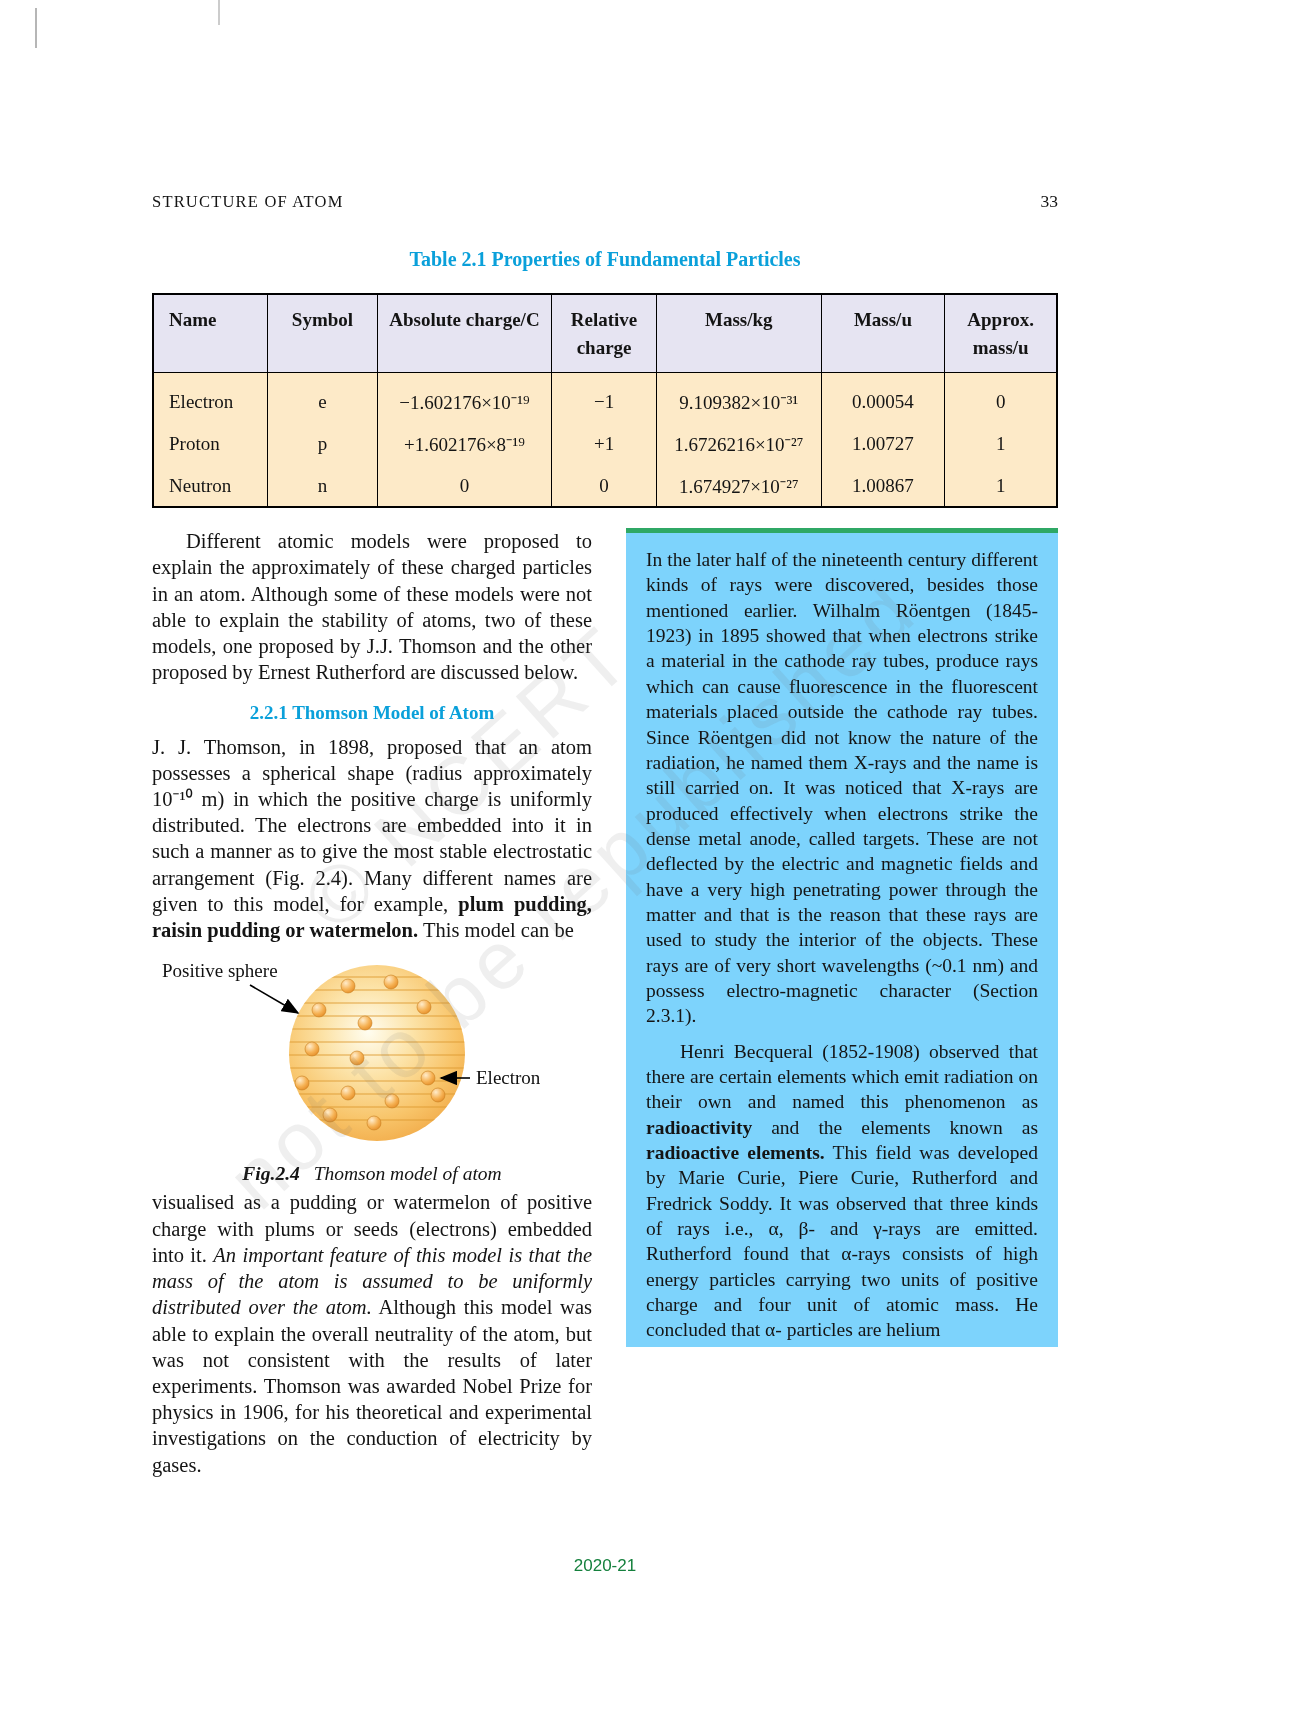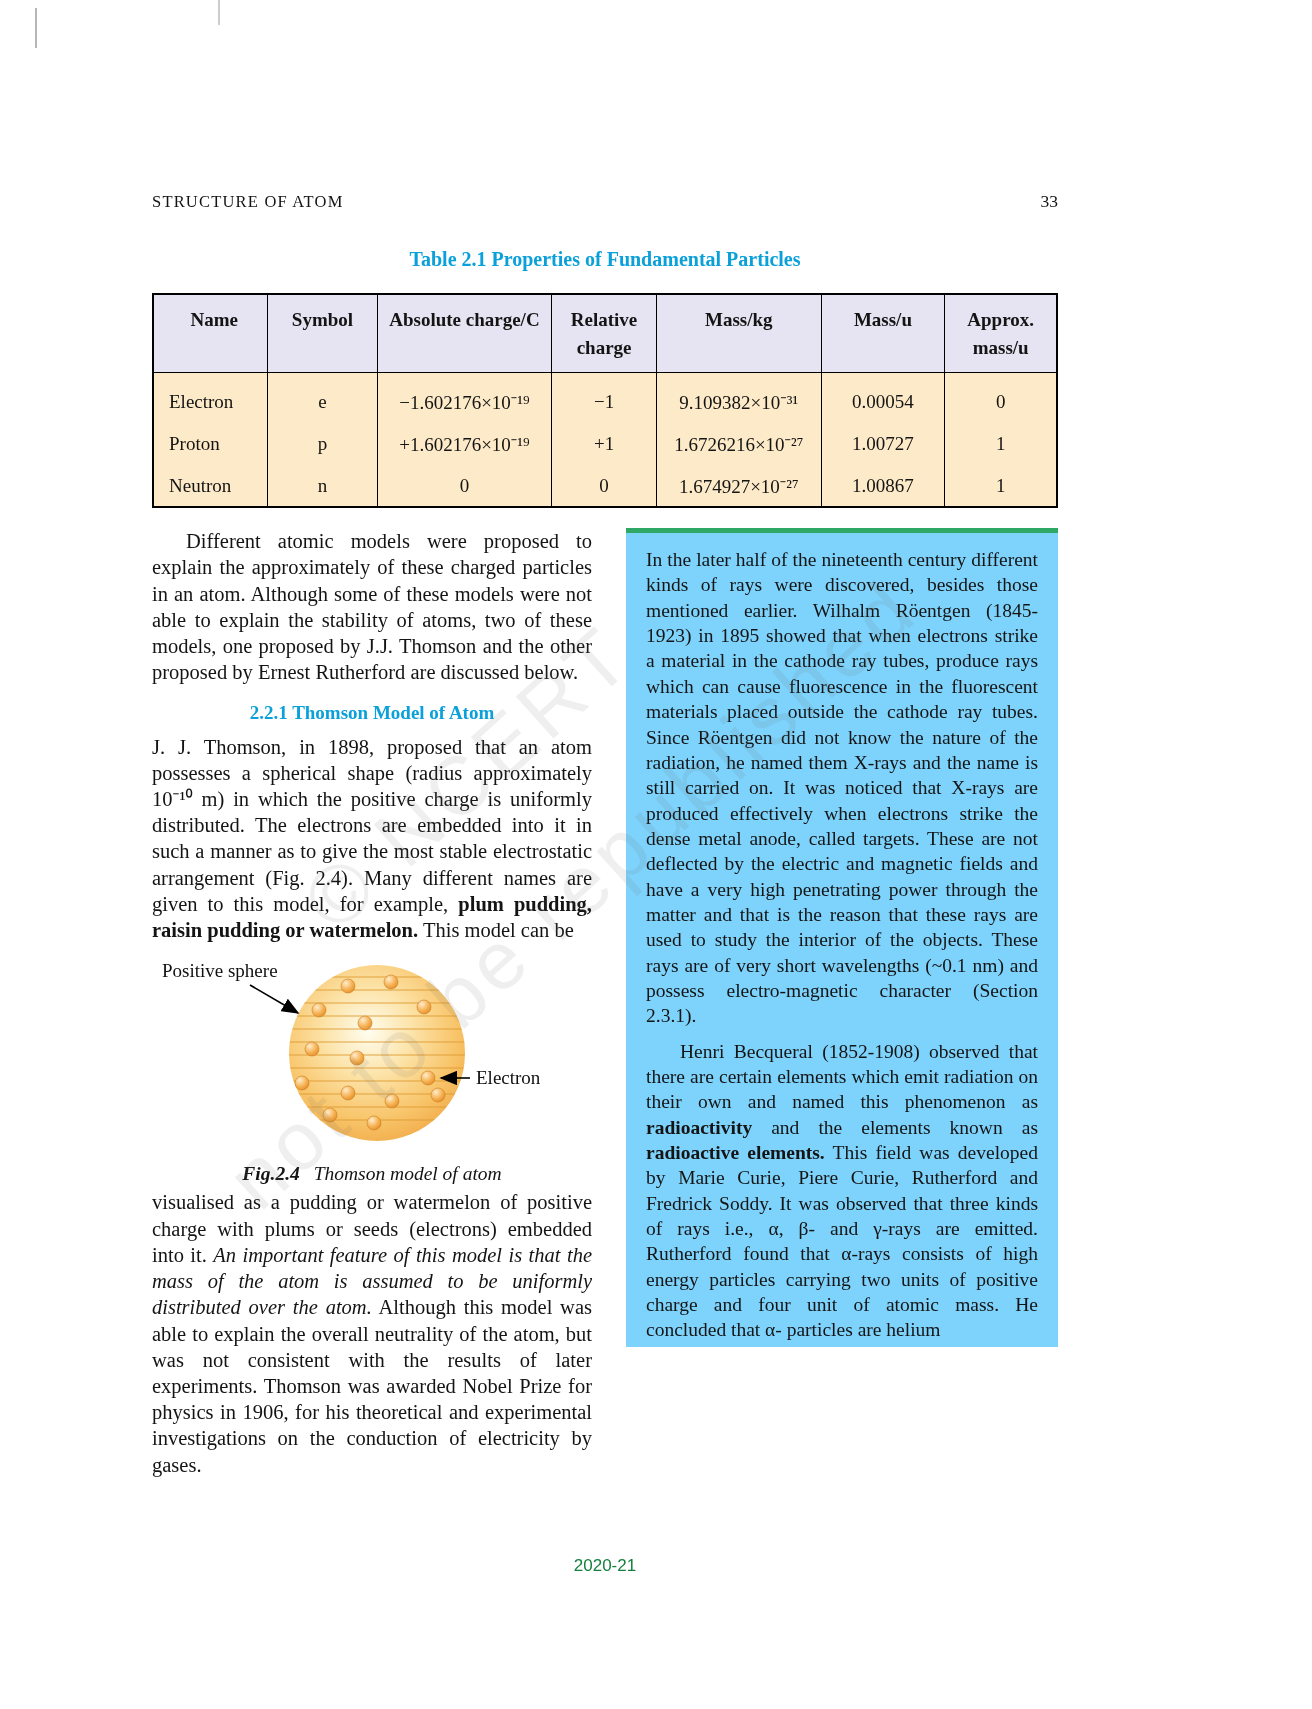--- a/index.html
+++ b/index.html
@@ -25,21 +25,21 @@
   table.particles col:nth-child(3){ width:19.3%; }
   table.particles col:nth-child(4){ width:11.6%; }
   table.particles col:nth-child(5){ width:18.2%; }
   table.particles col:nth-child(6){ width:13.7%; }
   table.particles col:nth-child(7){ width:12.4%; }
   table.particles th {
     background:#e6e4f2; border-left:1.6px solid #000; border-right:1.6px solid #000;
     border-bottom:1.8px solid #000; vertical-align:top; text-align:center;
     font-size:19px; font-weight:bold; padding:11px 8px; line-height:1.45;
   }
-  table.particles th:first-child { text-align:center; padding-left:15px;margin-top:48px; }
+  table.particles th:first-child { text-align:left; padding-left:15px;margin-top:48px; }
   table.particles td {
     background:#fdeac8; border-left:1.6px solid #000; border-right:1.6px solid #000;
     text-align:center; font-size:19px; padding:8px 6px;
   }
   table.particles td:first-child { text-align:left; padding-left:15px; }
   table.particles tbody tr:first-child td { padding-top:16px; }
   table.particles tbody tr:last-child td { padding-bottom:7px; }
 
   .columns { display:flex; gap:34px; margin-top:20px; position:relative; z-index:2; }
   .col-left { width:440px; }
@@ -123,21 +123,21 @@
             <td>e</td>
             <td>−1.602176×10⁻¹⁹</td>
             <td>−1</td>
             <td>9.109382×10⁻³¹</td>
             <td>0.00054</td>
             <td>0</td>
           </tr>
           <tr>
             <td>Proton</td>
             <td>p</td>
-            <td>+1.602176×10⁻¹⁹</td>
+            <td>+1.602176×8⁻¹⁹</td>
             <td>+1</td>
             <td>1.6726216×10⁻²⁷</td>
             <td>1.00727</td>
             <td>1</td>
           </tr>
           <tr>
             <td>Neutron</td>
             <td>n</td>
             <td>0</td>
             <td>0</td>

